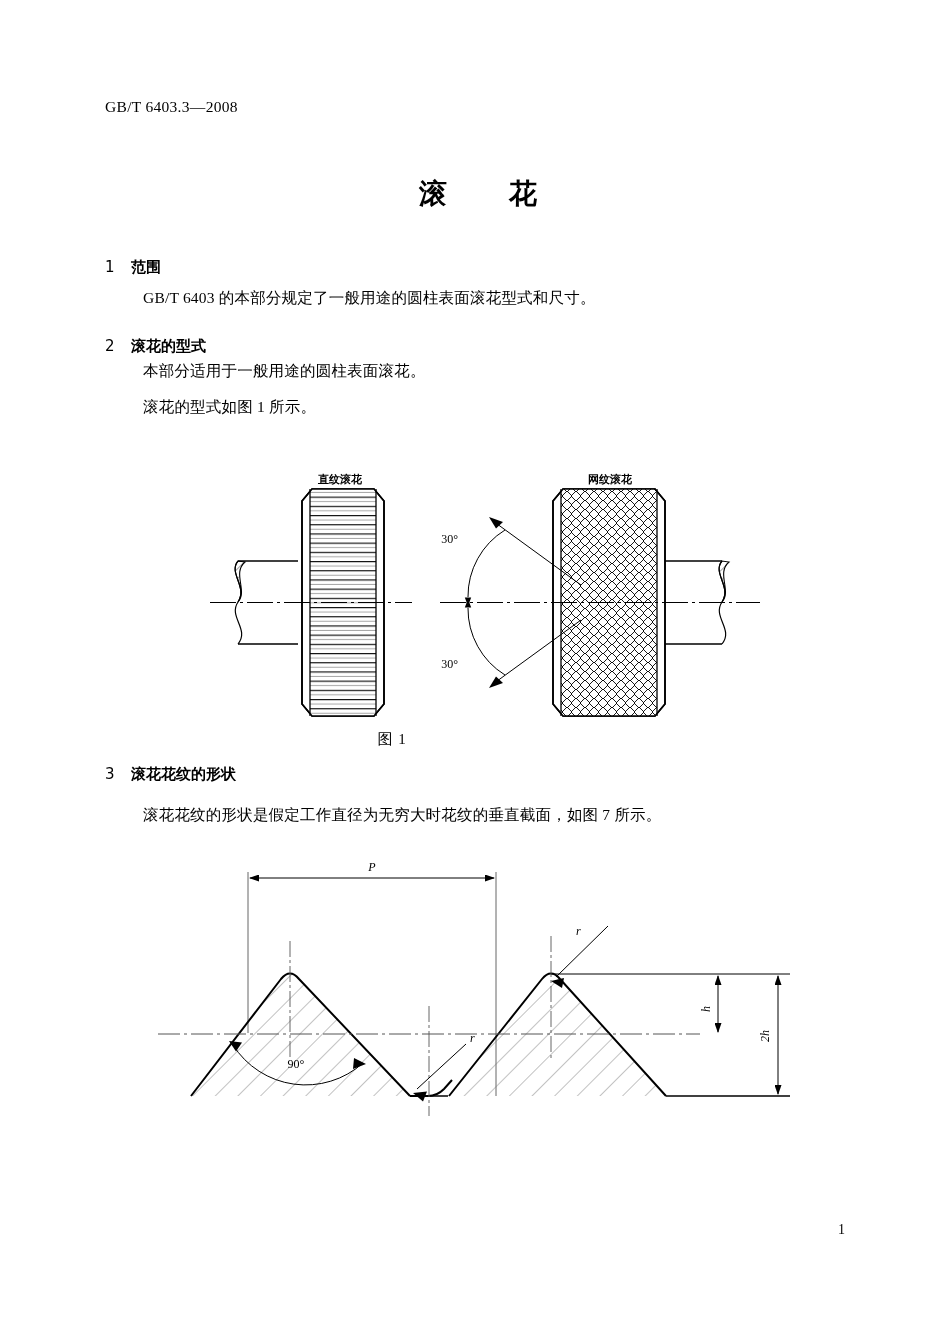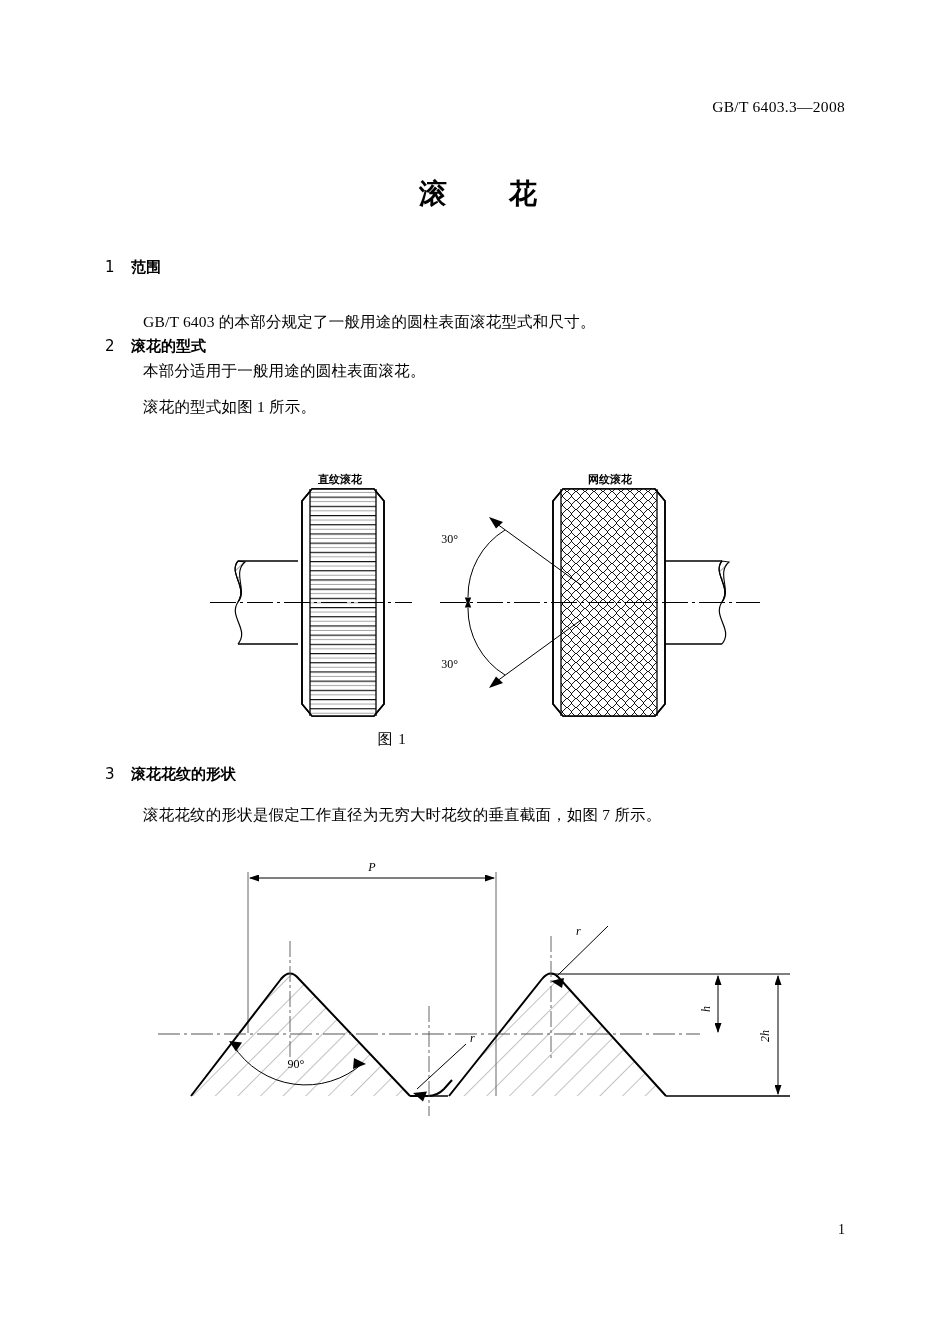--- a/index.html
+++ b/index.html
@@ -16,21 +16,21 @@
     color: #000000;
     overflow: hidden;
   }
 
   
   .header {
     position: absolute;
     top: 98px;
     left: 105px;
     right: 105px;
-    text-align: right;
+    text-align: left;
     font-size: 15.5px;
     letter-spacing: 0.3px;
   }
 
   
   .doc-title {
     position: absolute;
     top: 175px;
     left: 4px;
     width: 950px;
@@ -121,21 +121,21 @@
 
   <div class="header">
     <span>GB/T 6403.3—2008</span>
   </div>
 
   <div class="doc-title">滚　　花</div>
 
   <div class="sec-head" style="top:258px;">
     <span class="num">1</span><span>范围</span>
   </div>
-  <div class="body-line" style="top:312px;text-align:center;">GB/T 6403 的本部分规定了一般用途的圆柱表面滚花型式和尺寸。</div>
+  <div class="body-line" style="top:288px;text-align:center;">GB/T 6403 的本部分规定了一般用途的圆柱表面滚花型式和尺寸。</div>
   <div class="body-line" style="top:321px;margin-top:40px;">本部分适用于一般用途的圆柱表面滚花。</div>
 
   <div class="sec-head" style="top:337px;">
     <span class="num">2</span><span>滚花的型式</span>
   </div>
   <div class="body-line" style="top:397px;font-family:Liberation Serif, serif;">滚花的型式如图 1 所示。</div>
 
   <div class="figure" style="top:450px;margin-top:19px;">
     <svg width="950" height="260" viewBox="0 0 950 260" xmlns="http://www.w3.org/2000/svg">
       <defs>

